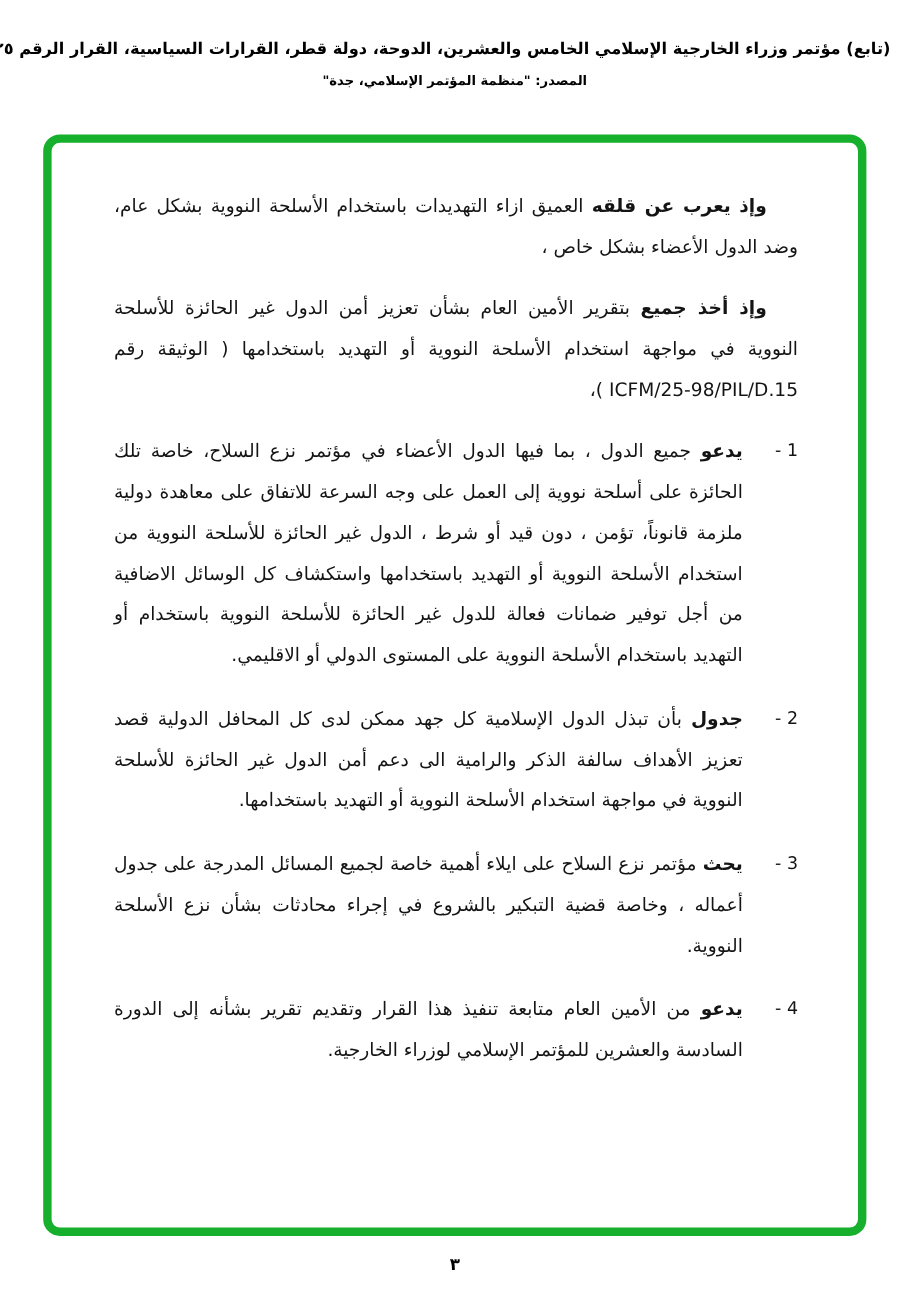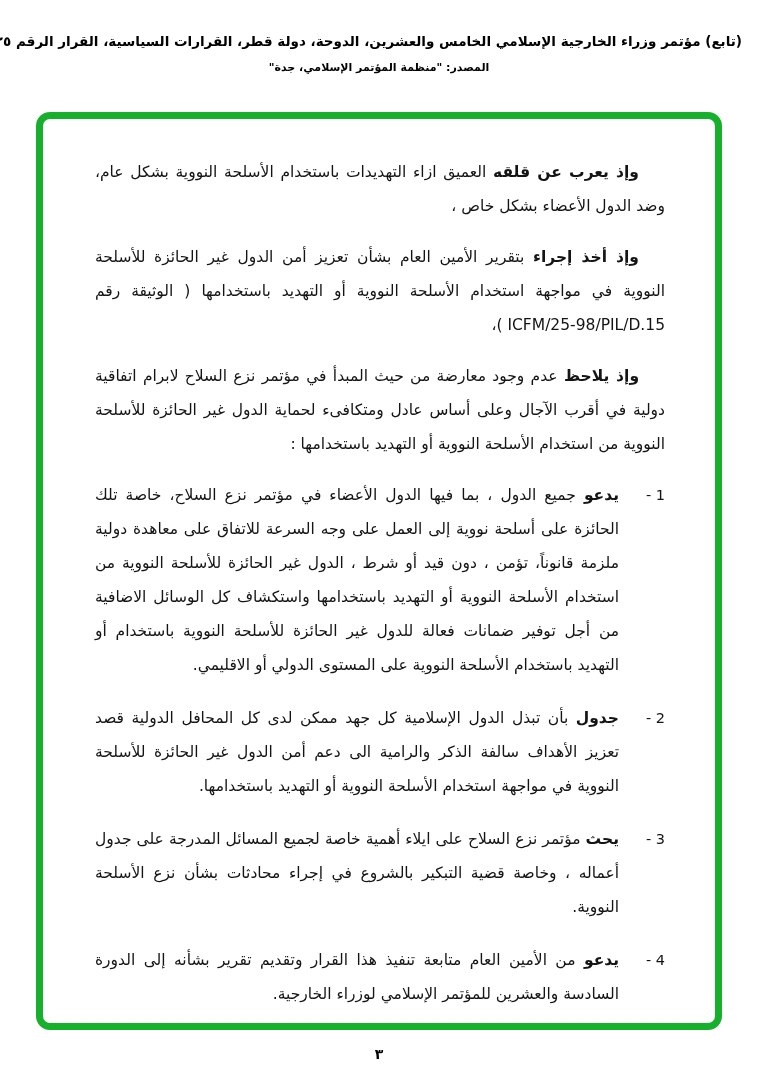--- a/index.html
+++ b/index.html
@@ -93,28 +93,24 @@
 
   <div class="green-frame" style="border-color: rgb(23, 176, 44);">
     <div class="content">
 
       <p class="para">
         <span class="lead">وإذ يعرب عن قلقه</span>
         <span>العميق ازاء التهديدات باستخدام الأسلحة النووية بشكل عام، وضد الدول الأعضاء بشكل خاص ،</span>
       </p>
 
       <p class="para">
-        <span class="lead">وإذ أخذ إجراء</span>
+        <span class="lead">وإذ أخذ جميع</span>
         <span>بتقرير الأمين العام بشأن تعزيز أمن الدول غير الحائزة للأسلحة النووية في مواجهة استخدام الأسلحة النووية أو التهديد باستخدامها ( الوثيقة رقم ICFM/25-98/PIL/D.15 )،</span>
       </p>
 
-      <p class="para">
-        <span class="lead">وإذ يلاحظ</span>
-        <span>عدم وجود معارضة من حيث المبدأ في مؤتمر نزع السلاح لابرام اتفاقية دولية في أقرب الآجال وعلى أساس عادل ومتكافىء لحماية الدول غير الحائزة للأسلحة النووية من استخدام الأسلحة النووية أو التهديد باستخدامها :</span>
-      </p>
 
       <div class="item">
         <div class="marker">1 -</div>
         <div class="item-text">
           <span class="lead">يدعو</span>
           <span>جميع الدول ، بما فيها الدول الأعضاء في مؤتمر نزع السلاح، خاصة تلك الحائزة على أسلحة نووية إلى العمل على وجه السرعة للاتفاق على معاهدة دولية ملزمة قانوناً، تؤمن ، دون قيد أو شرط ، الدول غير الحائزة للأسلحة النووية من استخدام الأسلحة النووية أو التهديد باستخدامها واستكشاف كل الوسائل الاضافية من أجل توفير ضمانات فعالة للدول غير الحائزة للأسلحة النووية باستخدام أو التهديد باستخدام الأسلحة النووية على المستوى الدولي أو الاقليمي.</span>
         </div>
       </div>
 
       <div class="item">

